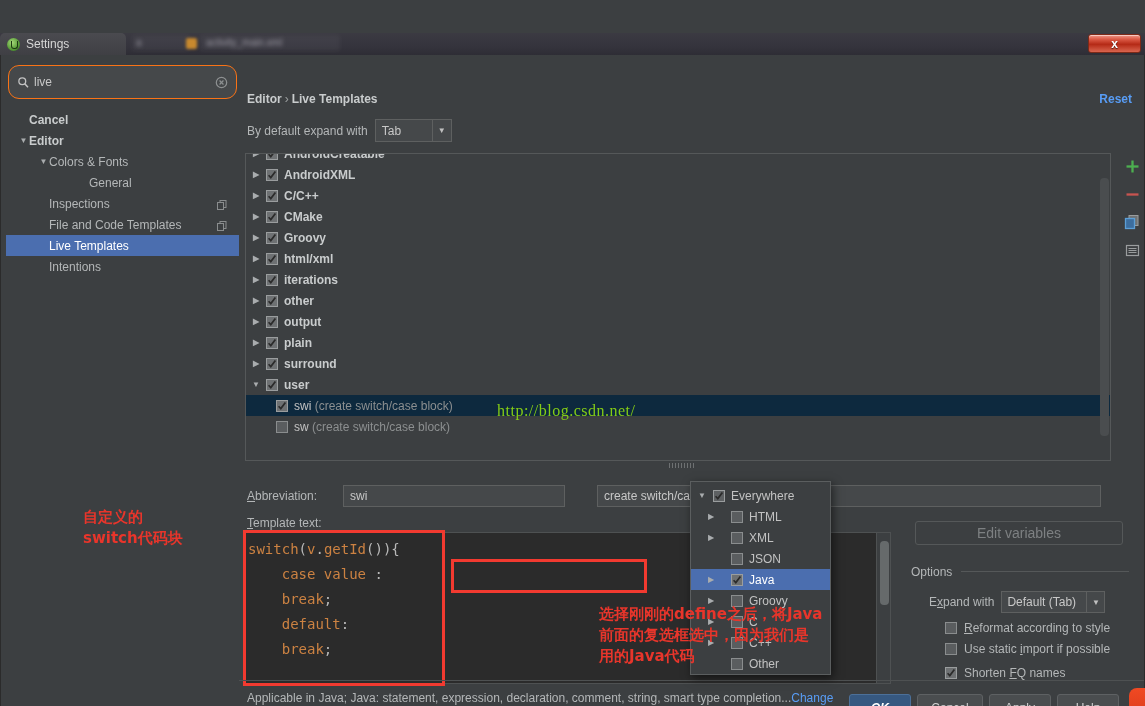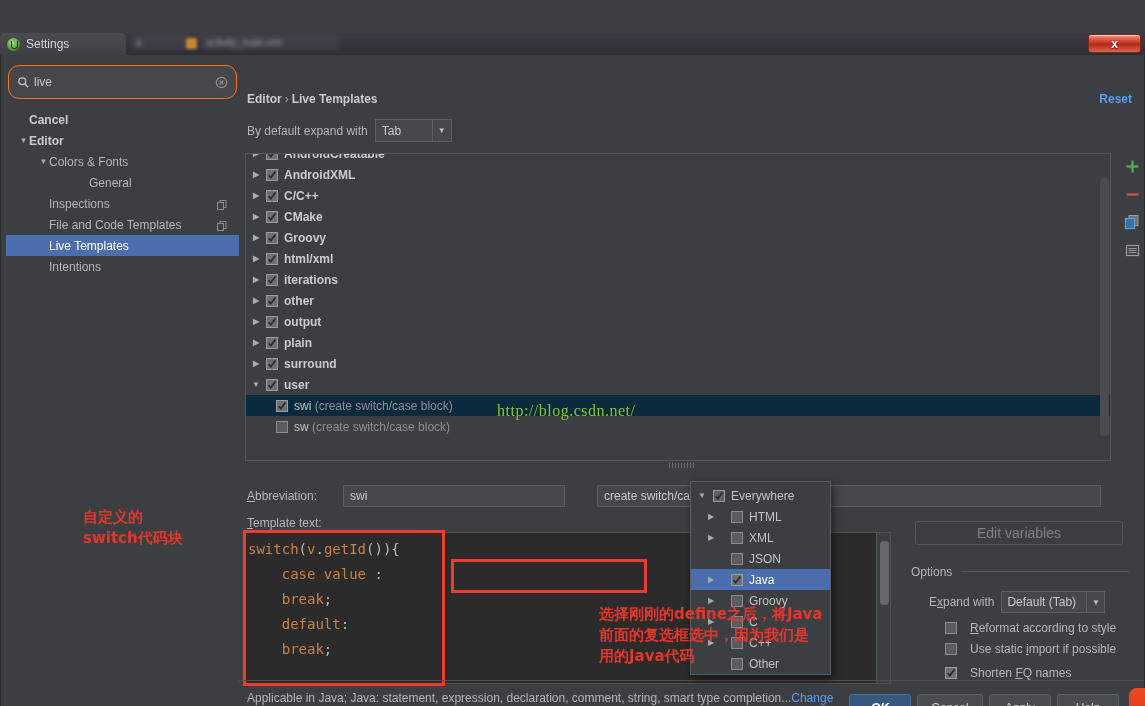--- a/index.html
+++ b/index.html
@@ -234,21 +234,21 @@
   .opt-expand { position: absolute; left: 690px; top: 514px; display: flex; align-items: center; gap: 7px; }
   .opt-expand .lbl { font-size: 12px; color: #b4b7b8; }
   .combo2 {
     height: 22px; width: 104px; background: #45484a;
     border: 1px solid #5e6060; display: flex; align-items: center;
   }
   .combo2 .cv { flex: 1; padding-left: 5px; font-size: 12px; color: #c8c8c8; }
   .combo2 .arr { width: 18px; height: 100%; border-left: 1px solid #5e6060;
     display: flex; align-items: center; justify-content: center; font-size: 8px; color: #c0c0c0; }
   .opt-cb {
-    position: absolute; display: flex; align-items: center; gap: 7px;
+    position: absolute; display: flex; align-items: center; gap: 1px;
     font-size: 12px; color: #b4b7b8; cursor: pointer;
   }
 
   
   .lang-pop {
     position: absolute; left: 451px; top: 404px; width: 141px; height: 194px;
     background: #3c3f41; border: 1px solid #5b5e5f;
     box-shadow: 2px 3px 9px rgba(0,0,0,.55);
     z-index: 40; padding-top: 3px;
   }

